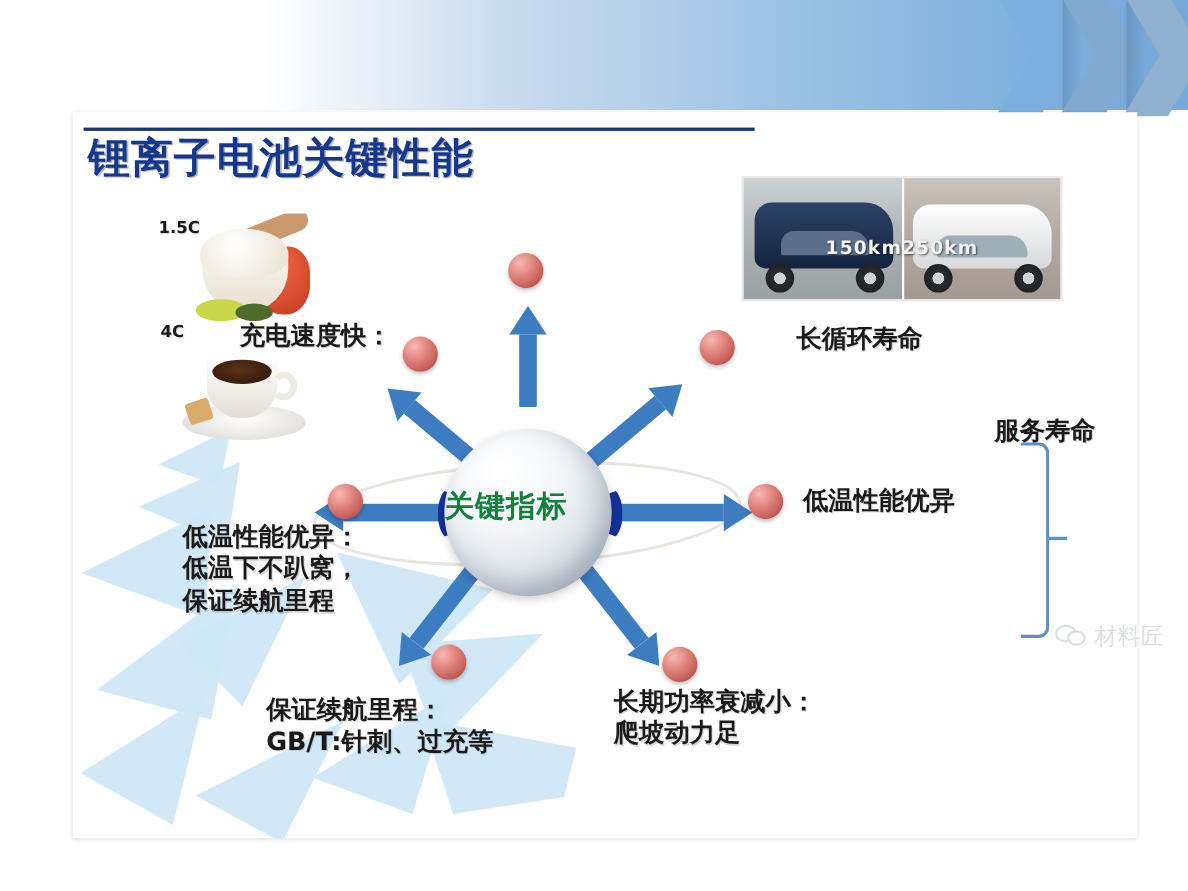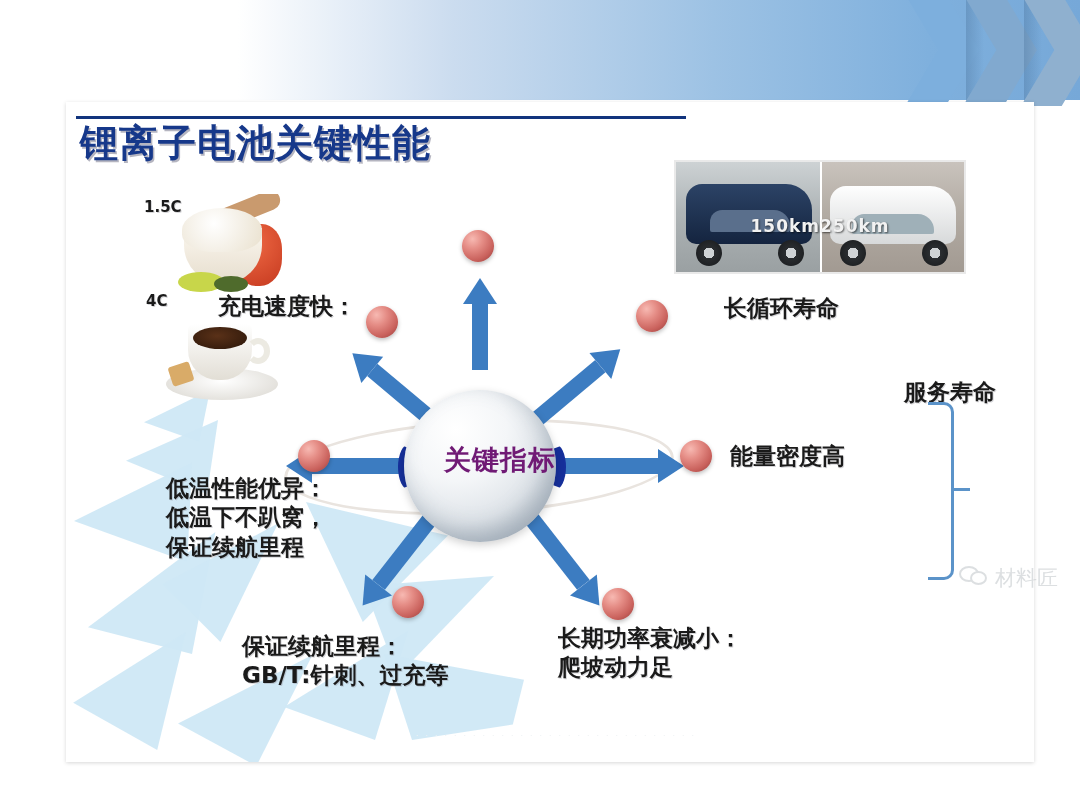--- a/index.html
+++ b/index.html
@@ -123,23 +123,23 @@
   }
 
   
   .core {
     position:absolute; left:338px; top:288px; width:152px; height:152px;
     border-radius:50%;
     background: radial-gradient(circle at 34% 26%, #ffffff 0%, #f4f6f8 34%, #dfe4e9 62%, #b9c2cb 88%, #9aa6b1 100%);
     box-shadow: inset -8px -10px 22px rgba(120,135,150,.45), 0 3px 8px rgba(0,0,0,.18);
   }
   .core-label {
-    position:absolute; left:338px; top:340px; width:152px; text-align:right;
+    position:absolute; left:338px; top:340px; width:152px; text-align:left;
     font-family:"DejaVu Sans","Liberation Sans",sans-serif;
-    font-size:27px; font-weight:700; color:#701a75; letter-spacing:1px;
+    font-size:27px; font-weight:700; color:#15803d; letter-spacing:1px;
   }
   .core-cap { position:absolute; width:22px; height:46px; background:#16309b; border-radius:50%; }
   .core-cap.left  { left:332px; top:342px; clip-path: polygon(0 0,100% 18%,100% 82%,0 100%); }
   .core-cap.right { left:478px; top:342px; clip-path: polygon(100% 0,0 18%,0 82%,100% 100%); }
 
   
   .node {
     position:absolute; width:32px; height:32px; border-radius:50%;
     background: radial-gradient(circle at 33% 28%, #f7b9b2 0%, #e58d86 32%, #c9615c 68%, #8f3b39 100%);
     box-shadow: 0 2px 4px rgba(0,0,0,.25);
@@ -159,21 +159,21 @@
   .bracket-stub { position:absolute; left:886px; top:386px; width:18px; height:3px; background:#5b93c9; }
 
   
   .wm-line {
     position:absolute; left:140px; top:628px; width:700px;
     font-size:9px; color:#eef1f3; letter-spacing:2px; text-align:center;
     font-family:"Liberation Sans", sans-serif;
   }
 
   
-  .wechat { position:absolute; right:22px; bottom:14px; display:flex; align-items:flex-start; gap:6px; opacity:.34; }
+  .wechat { position:absolute; right:22px; bottom:14px; display:flex; align-items:center; gap:6px; opacity:.34; }
   .wechat .wicon { width:30px; height:24px; position:relative; }
   .wechat .b1 { position:absolute; left:0; top:2px; width:20px; height:16px; border:2px solid #9aa2a8;
                 border-radius:50%; }
   .wechat .b2 { position:absolute; left:11px; top:7px; width:17px; height:14px; border:2px solid #9aa2a8;
                 border-radius:50%; background:#fff; }
   .wechat .wtext { font-family:"DejaVu Sans","Liberation Sans",sans-serif; font-size:21px;
                    color:#9aa2a8; font-weight:400; }
 </style>
 </head>
 <body>
@@ -290,21 +290,21 @@
     <div class="core-cap left"></div>
     <div class="core-cap right"></div>
     <div class="core"></div>
     <div class="core-label">关键指标</div>
 
 
     <div class="dtext" style="left:152px; top:190px; font-size:23px;">充电速度快：</div>
 
     <div class="dtext" style="left:610px; top:192px; font-size:23px;margin-left:48px;">长循环寿命</div>
 
-    <div class="dtext" style="left:664px; top:340px; font-size:23px;">能量密度高</div>
+    <div class="dtext" style="left:664px; top:340px; font-size:23px;">低温性能优异</div>
 
     <div class="dtext" style="left:838px; top:276px; font-size:23px;">服务寿命</div>
 
     <div class="dtext" style="left:100px; top:372px; font-size:23px;">低温性能优异：
 低温下不趴窝，
 保证续航里程</div>
 
     <div class="dtext" style="left:176px; top:530px; font-size:23px;">保证续航里程：
 GB/T:针刺、过充等</div>
 

